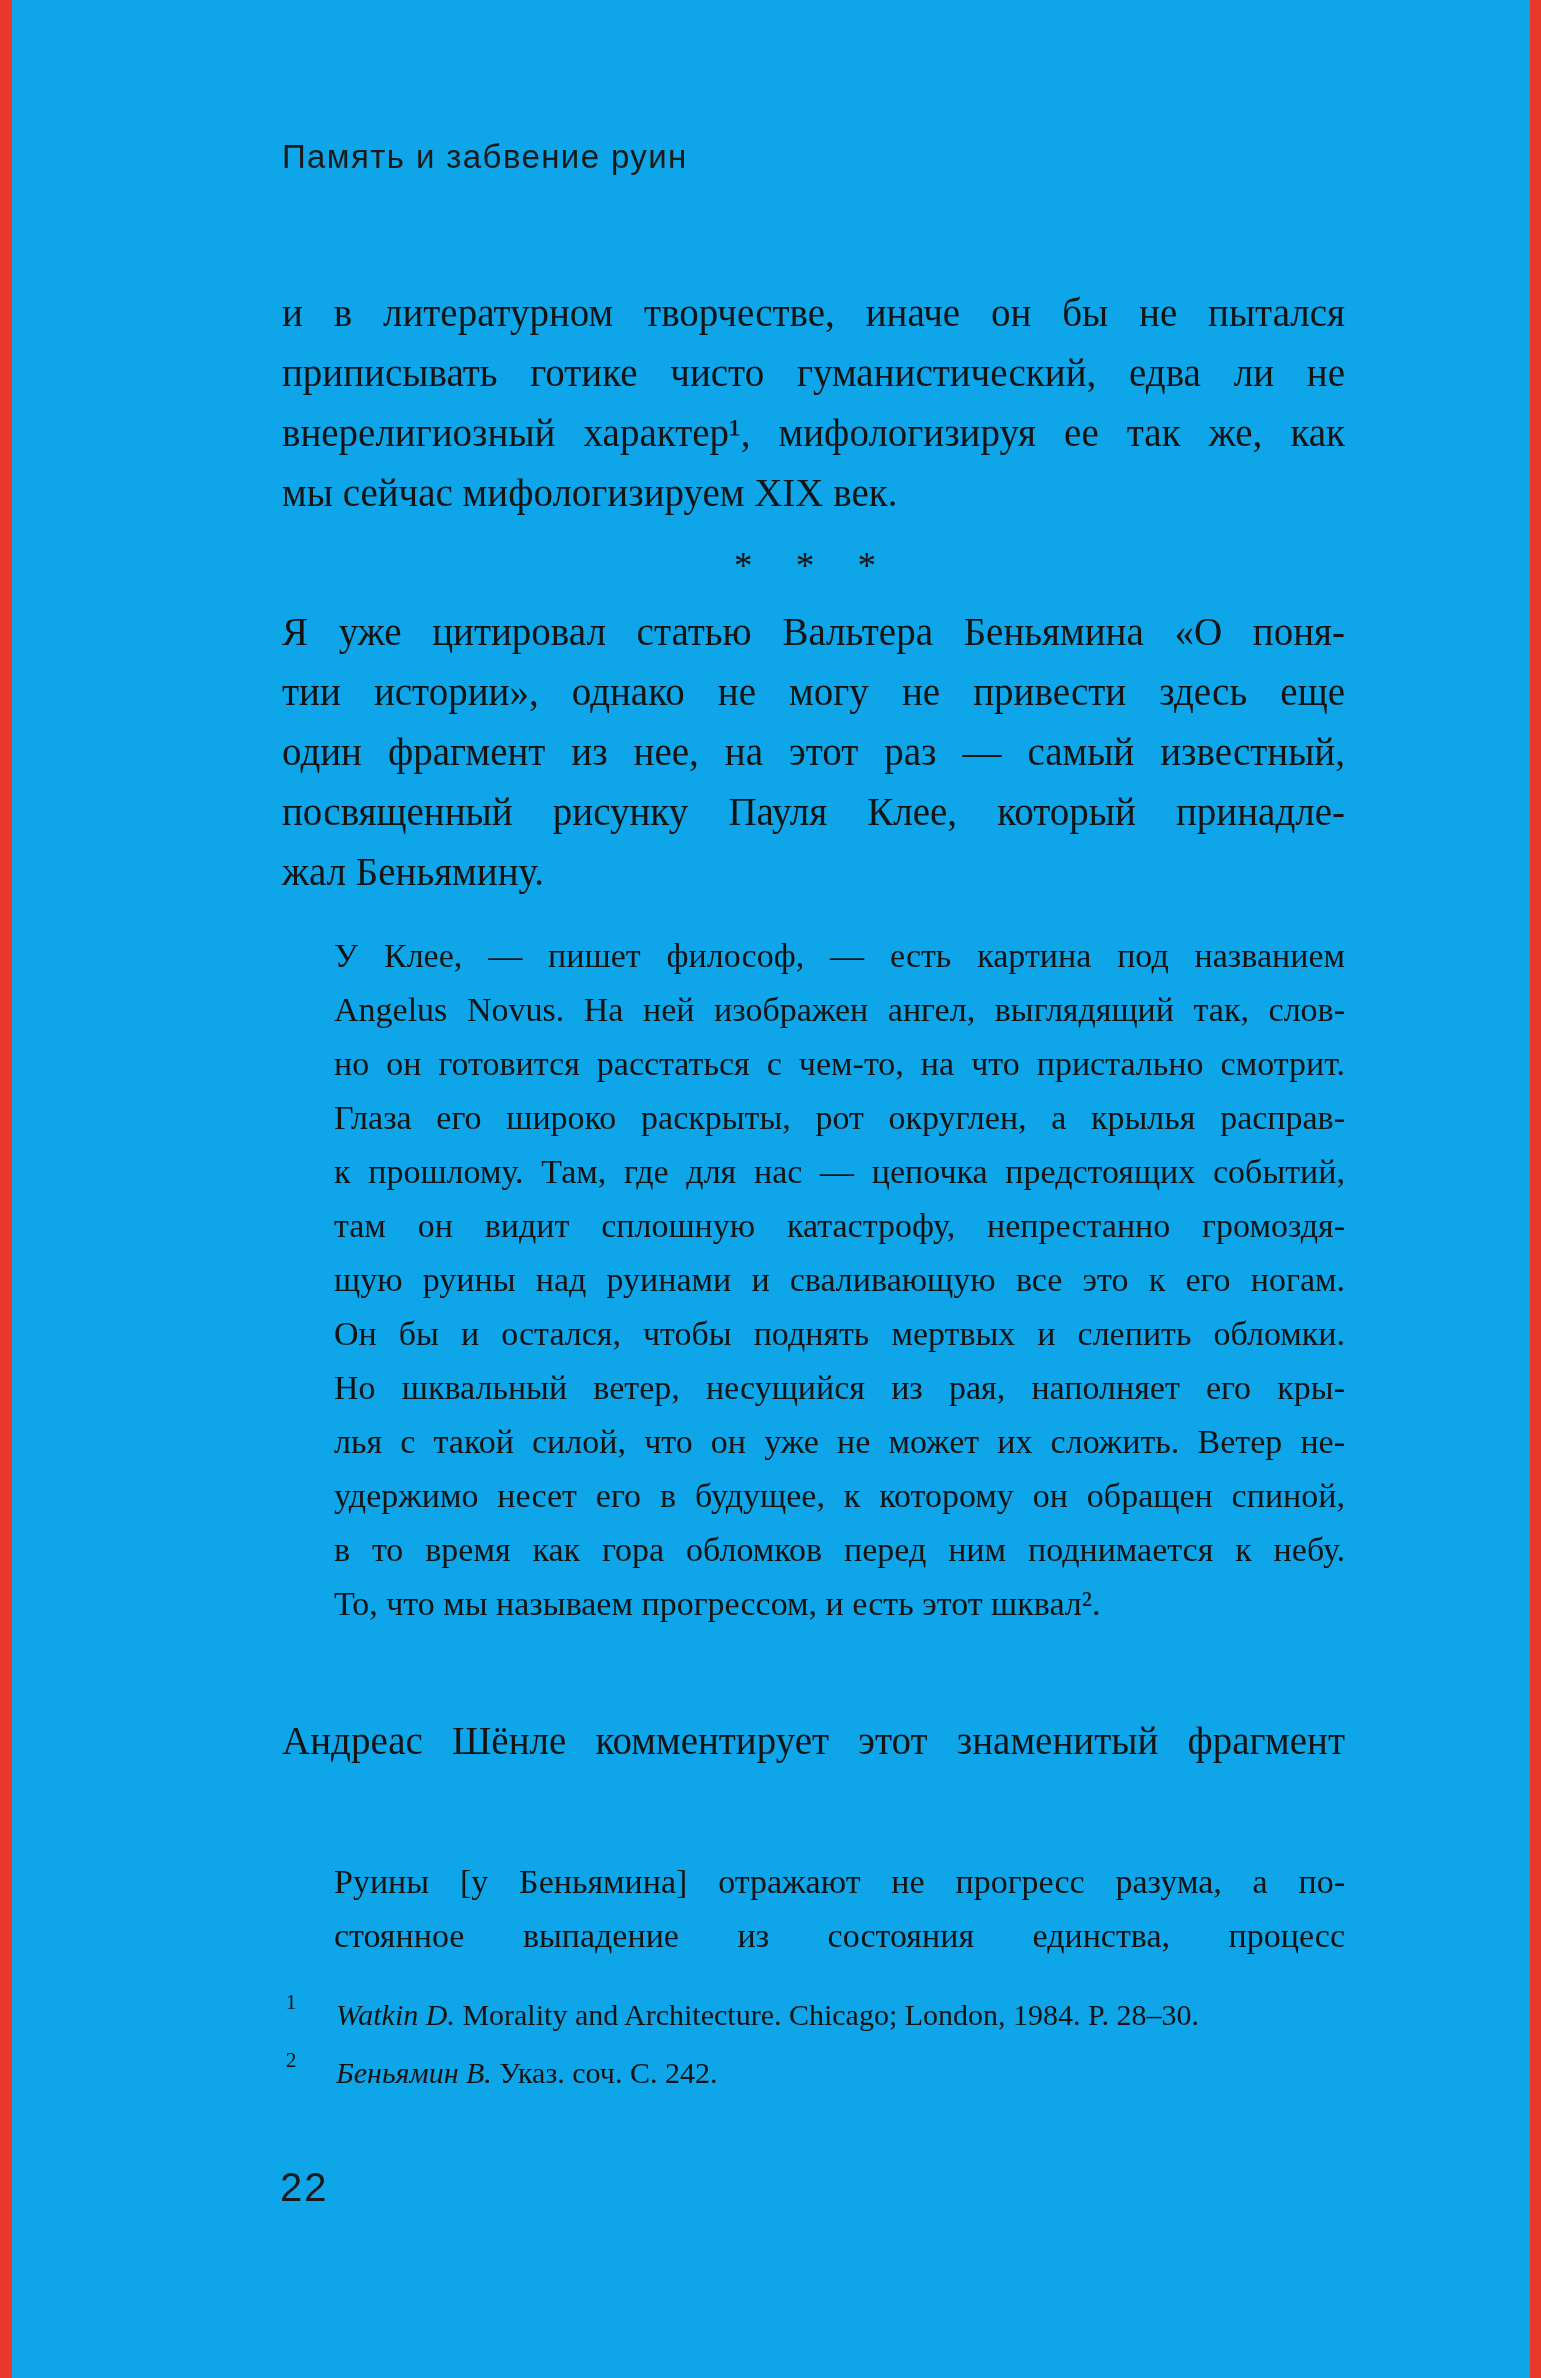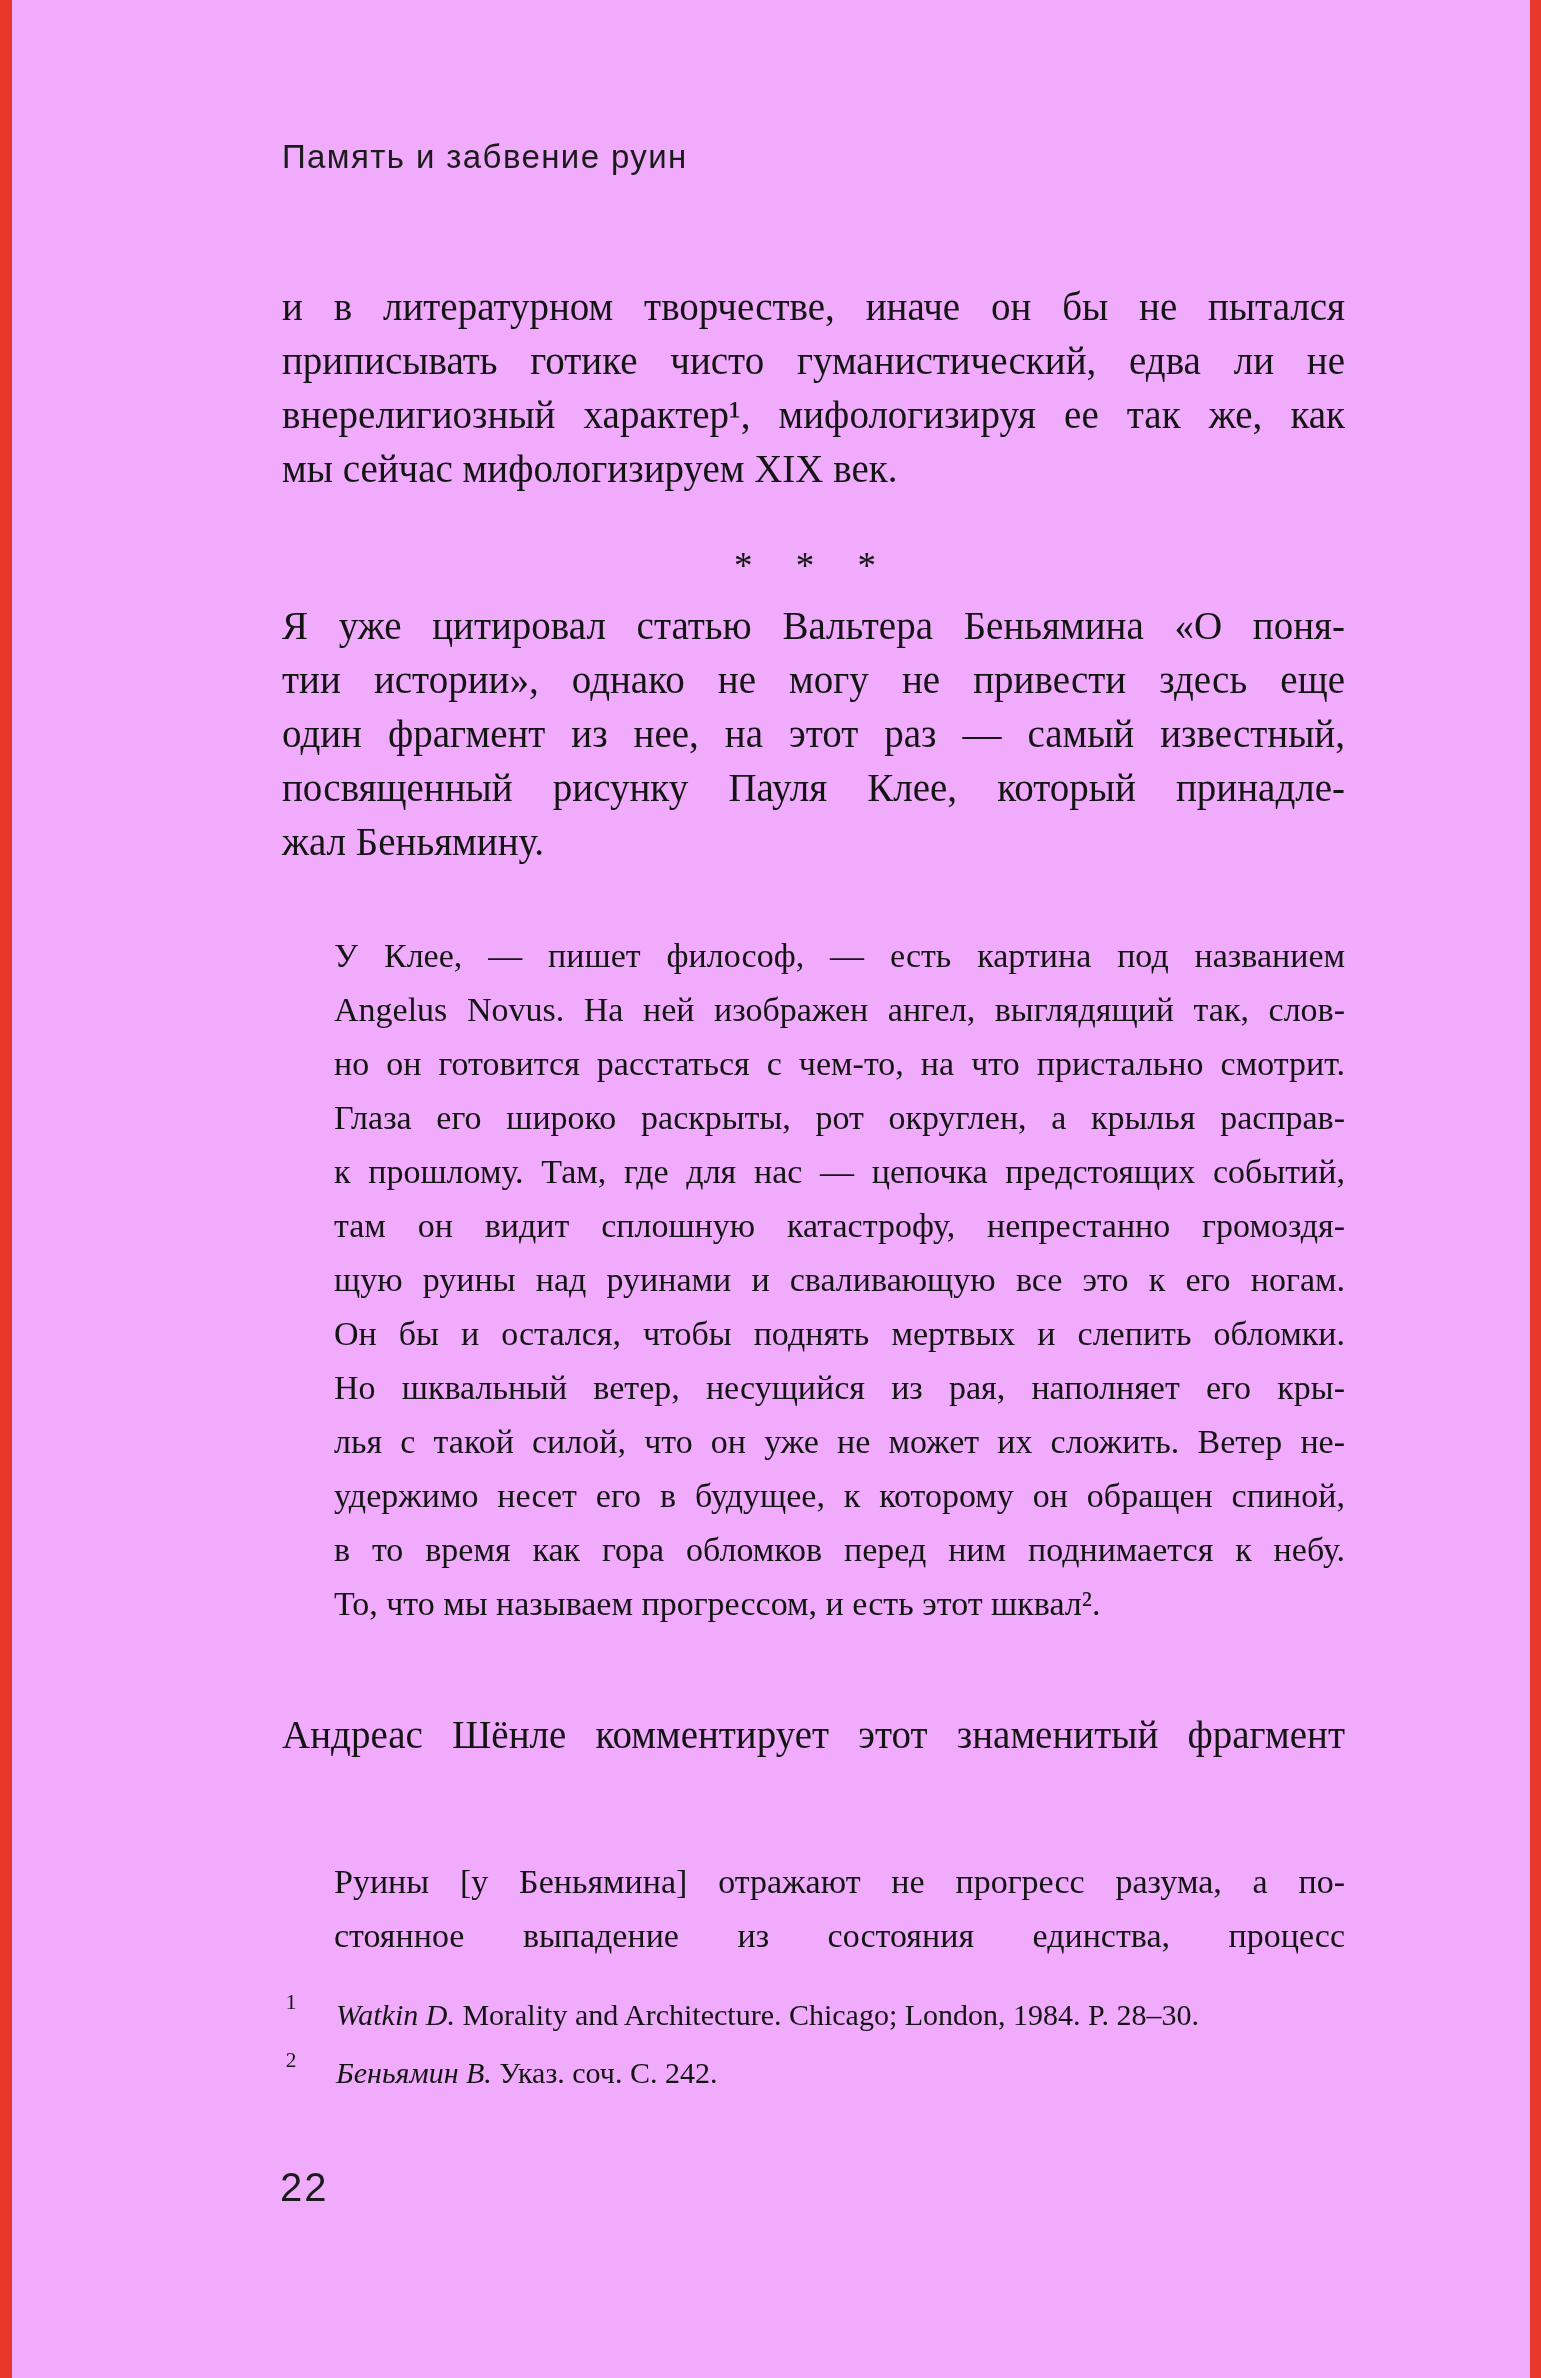--- a/index.html
+++ b/index.html
@@ -1,20 +1,20 @@
 <!DOCTYPE html>
 <html style="font-size:15px"><head>
 <meta charset="utf-8">
 <style>
   html, body { margin: 0; padding: 0; background: #ffffff; }
   .page {
     position: relative;
     width: 1542px;
     height: 2378px;
-    background: #f0abfc;
+    background: #0ea5e9;
     overflow: hidden;
     font-family: "Liberation Serif", "DejaVu Serif", serif;
     color: #141414;
     text-decoration: underline;
   }
   .edge {
     position: absolute;
     top: 0; bottom: 0;
     width: 12px;
   }
@@ -33,20 +33,21 @@
   }
 
   .textblock {
     position: absolute;
     left: 282px;
     width: 1063px;
   }
   .textblock .line {
     line-height: 54px;
     font-size: 39px;
+    margin-top: 6px;
   }
   .jline { text-align: justify; text-align-last: justify; }
   .lline { text-align: left; }
 
   .separator {
     position: absolute;
     left: 282px; top: 539px;
     width: 1063px;
     text-align: center;
     font-size: 37px;

